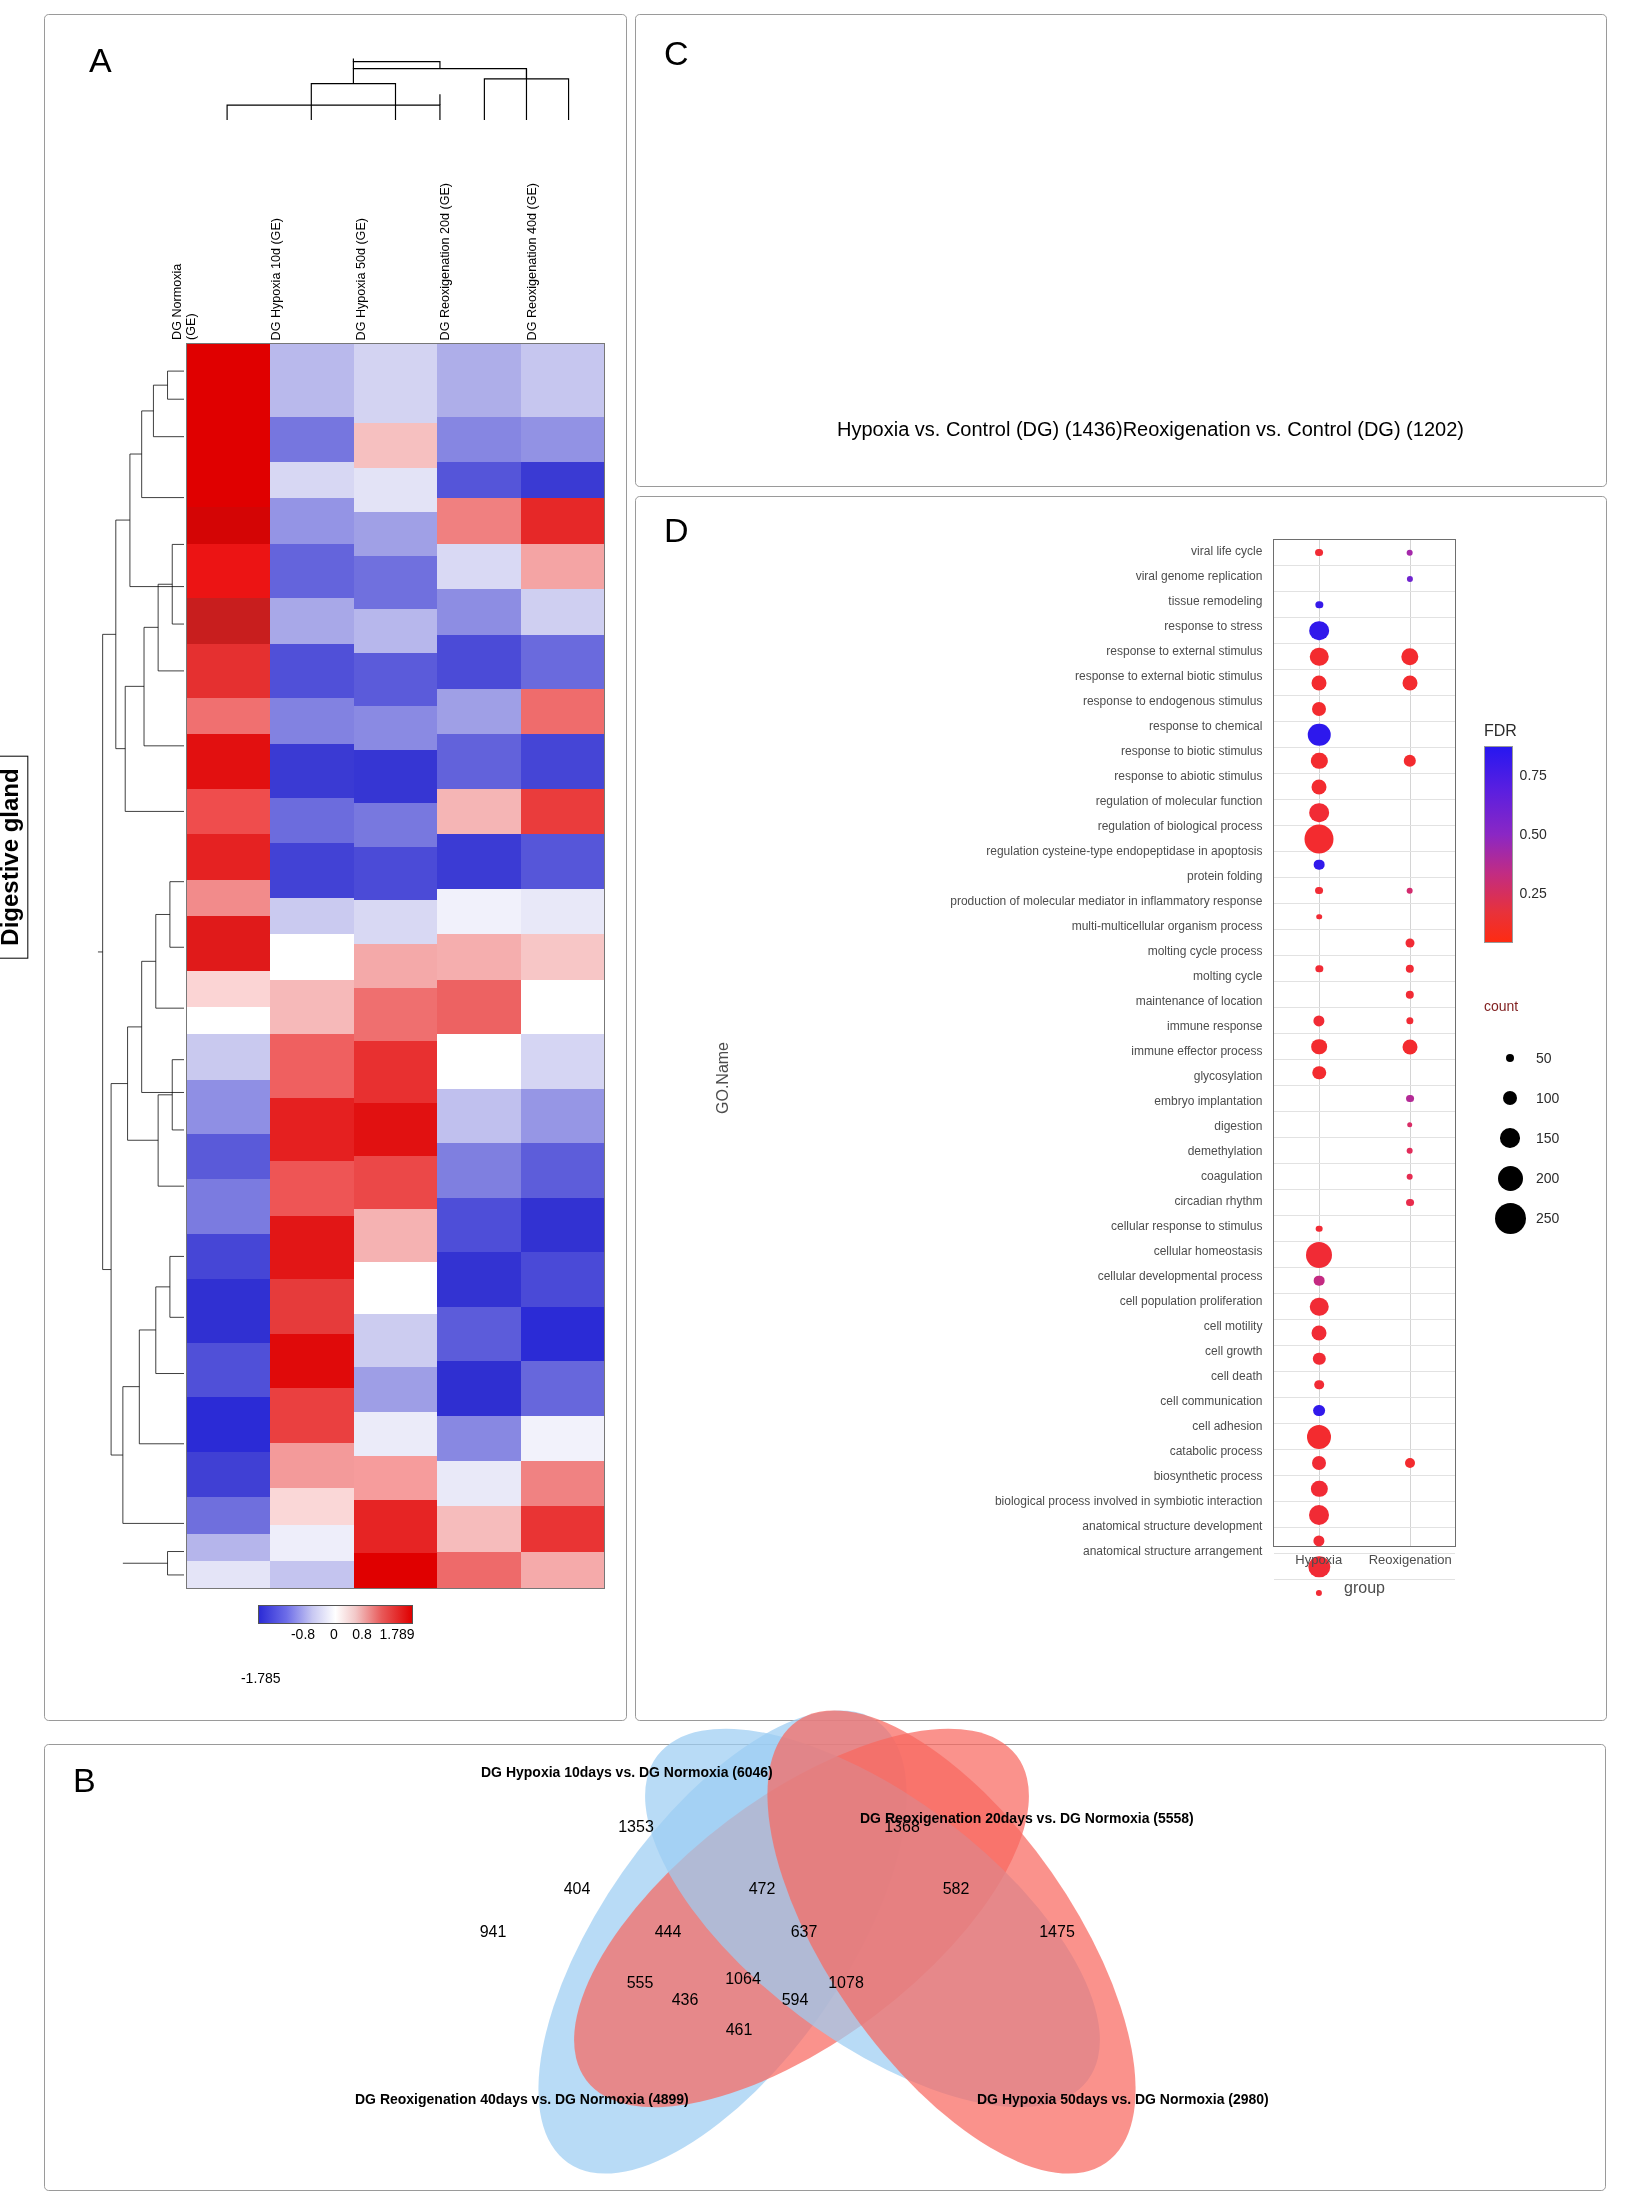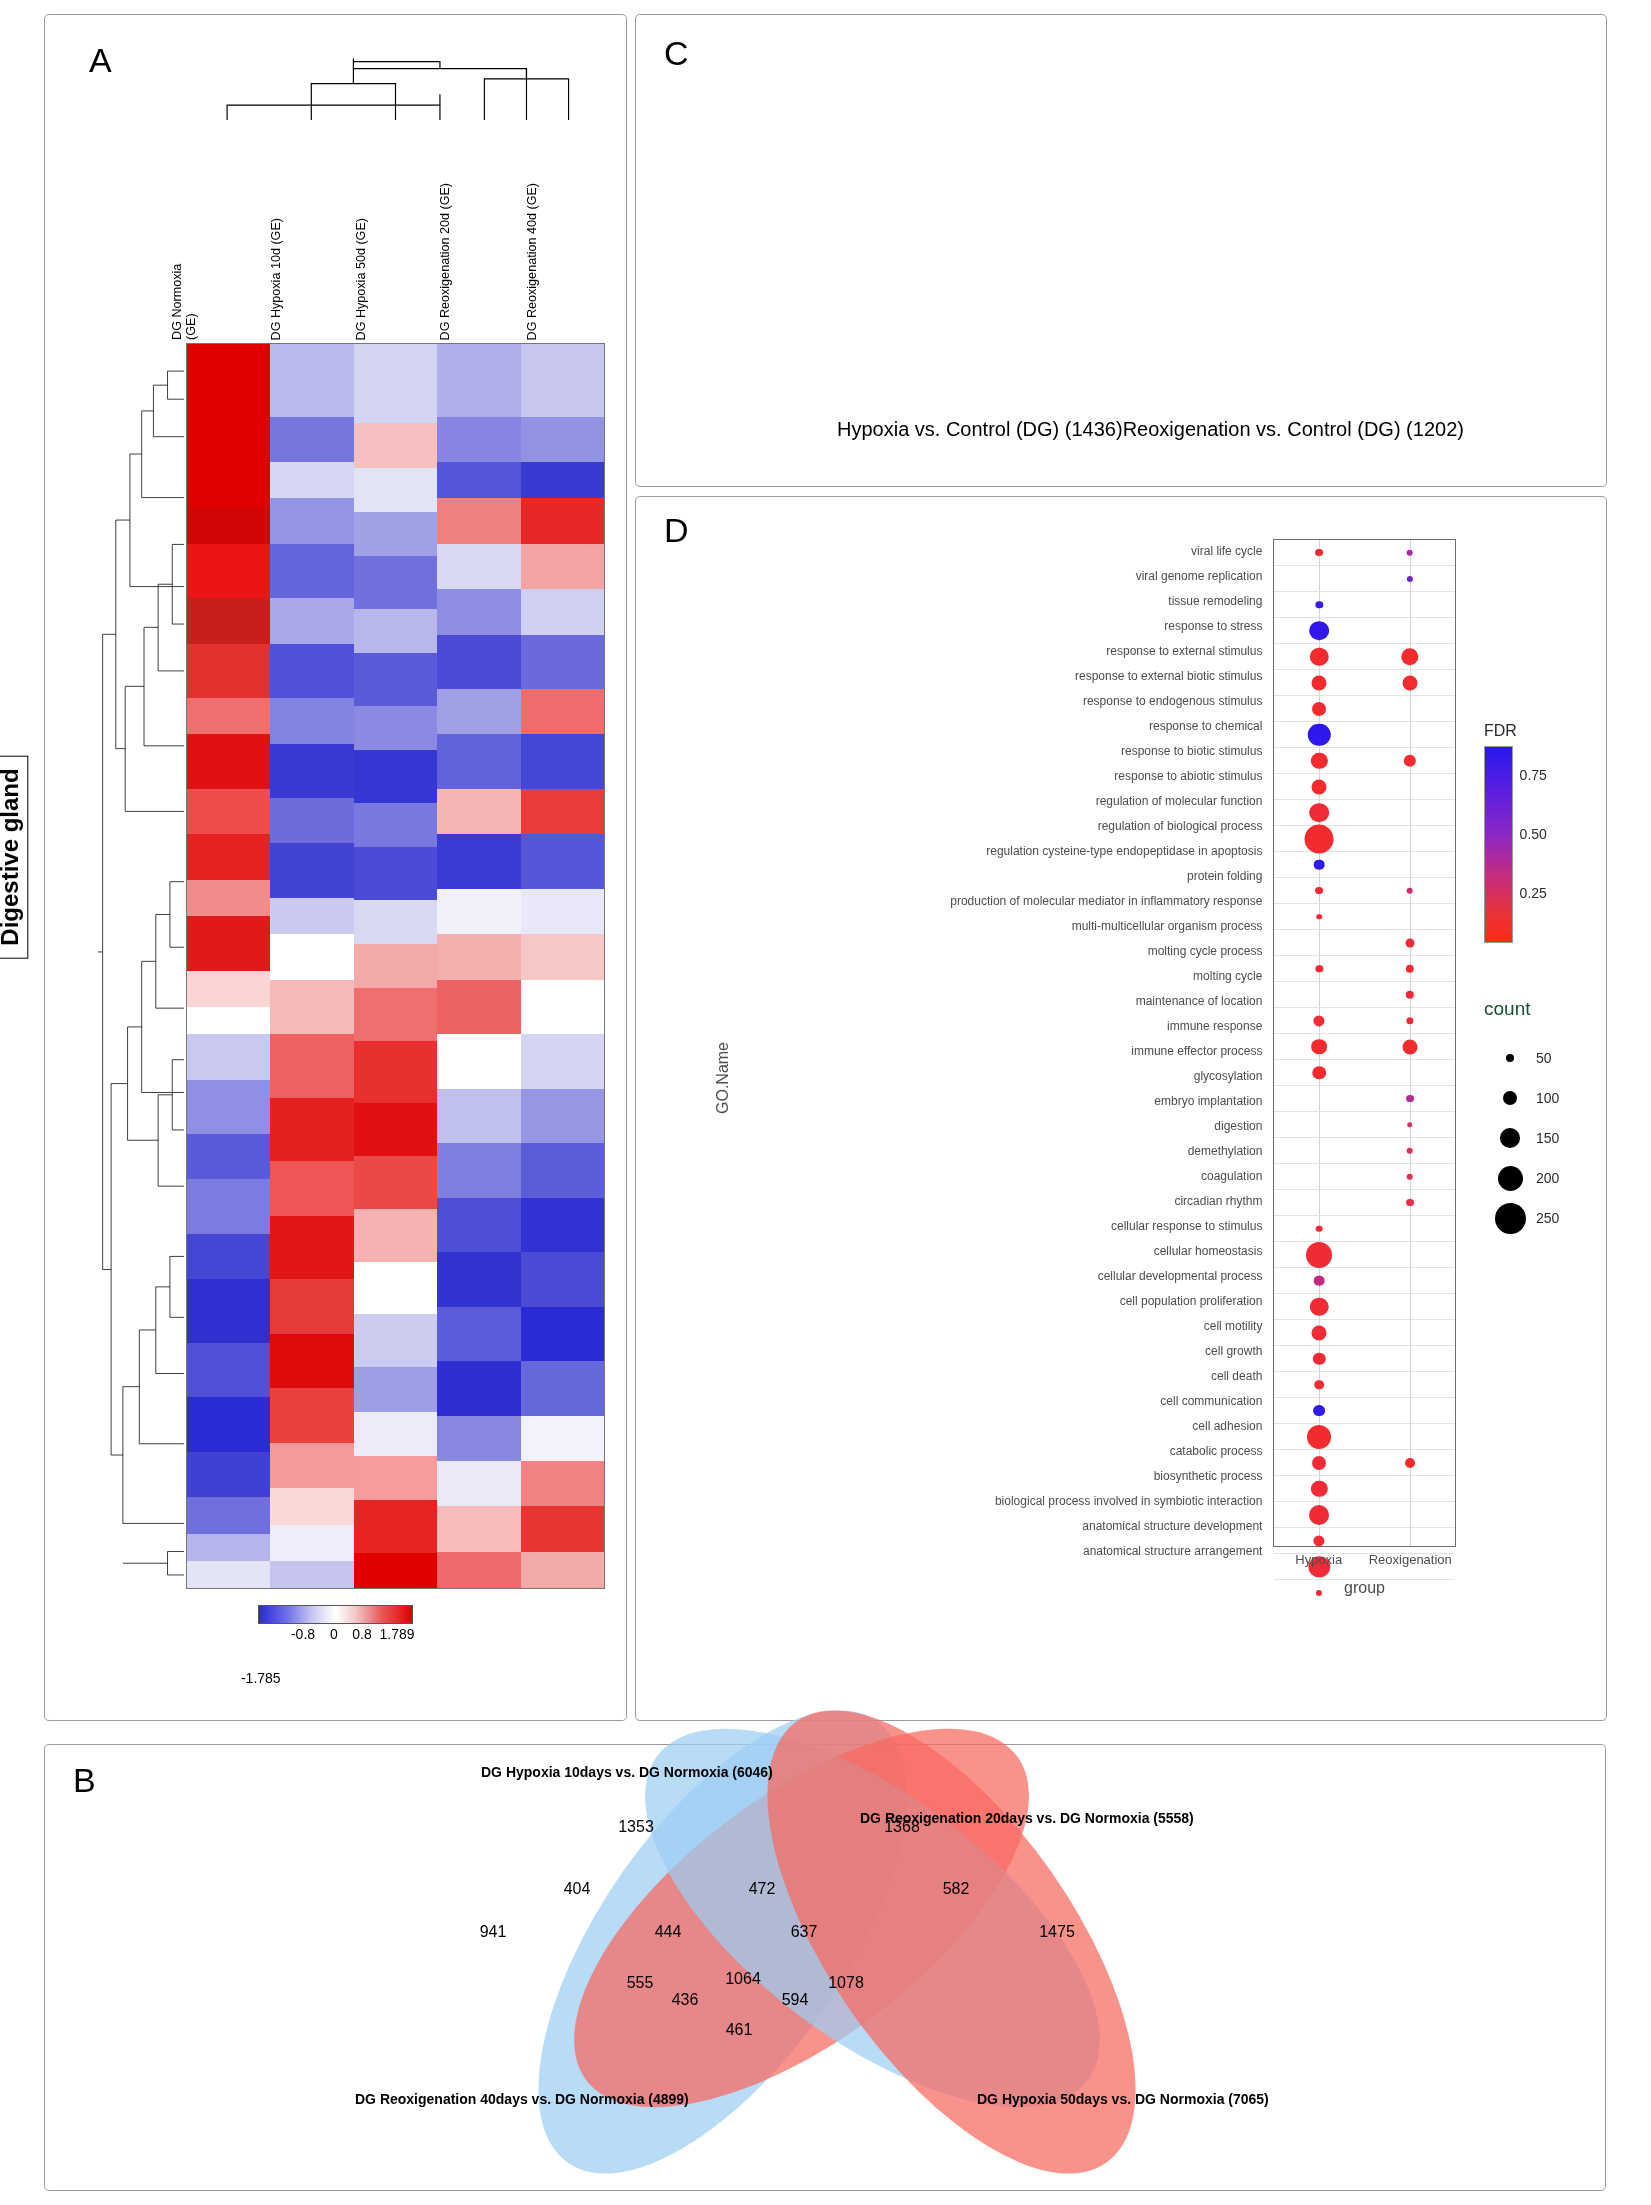--- a/index.html
+++ b/index.html
@@ -147,21 +147,21 @@
   .legend-d .lg-title { font-size: 16px; color: #2b2b2b; margin-bottom: 5.6px; }
   .fdr-bar {
     width: 29px; height: 197px;
     background: linear-gradient(to bottom, #2717f0 0%, #5a1fe0 22%, #8b27c4 45%, #c22c82 65%, #e8323a 85%, #fe2b12 100%);
     border: 0.5px solid #999; box-sizing: border-box;
   }
   .fdr-wrap { position: relative; display: flex; }
   .fdr-ticks { position: relative; width: 75px; height: 197px; font-size: 14px; color: #2b2b2b; }
   .fdr-ticks span { position: absolute; left: 6.6px; transform: translateY(-50%); }
   .count-legend { position: absolute; left: 796px; top: 473px; width: 150px; }
-  .count-legend .lg-title { font-size: 19px; color: #14532d; margin-bottom: 18px; }
+  .count-legend .lg-title { font-size: 14px; color: #7f1d1d; margin-bottom: 24px; }
   .count-item { display: flex; align-items: center; height: 40px; }
   .count-dot-box { width: 52px; display: flex; justify-content: center; align-items: center; }
   .count-dot { background: #000; border-radius: 50%; }
   .count-text { font-size: 14px; color: #2b2b2b; }
 
   
   #panel-b { left: 44px; top: 1744px; width: 1562px; height: 447px; }
   #panel-b .panel-letter { left: 28px; top: 16.4px; }
 
   .venn4 { position: absolute; left: 347px; top: 23.4px; width: 890px; height: 403px; }
@@ -641,21 +641,21 @@
 
   <div class="venn4">
     <div class="ell ell-1"></div>
     <div class="ell ell-2"></div>
     <div class="ell ell-3"></div>
     <div class="ell ell-4"></div>
 
     <div class="setlabel" style="left:89px;  top:-4.7px;">DG Hypoxia 10days vs. DG Normoxia (6046)</div>
     <div class="setlabel" style="left:468px; top:-4.7px;margin-top:46px;">DG Reoxigenation 20days vs. DG Normoxia (5558)</div>
     <div class="setlabel" style="left:-37px;  top:323px;">DG Reoxigenation 40days vs. DG Normoxia (4899)</div>
-    <div class="setlabel" style="left:585px; top:323px;">DG Hypoxia 50days vs. DG Normoxia (7065)</div>
+    <div class="setlabel" style="left:585px; top:323px;">DG Hypoxia 50days vs. DG Normoxia (2980)</div>
 
     <div class="num" style="left:244px; top:59px;">1353</div>
     <div class="num" style="left:510px;top:59px;">1368</div>
     <div class="num" style="left:185px; top:121px;">404</div>
     <div class="num" style="left:370px; top:121px;">472</div>
     <div class="num" style="left:564px;top:121px;">582</div>
     <div class="num" style="left:101px; top:164px;">941</div>
     <div class="num" style="left:276px; top:164px;">444</div>
     <div class="num" style="left:412px; top:164px;">637</div>
     <div class="num" style="left:665px;top:164px;">1475</div>

